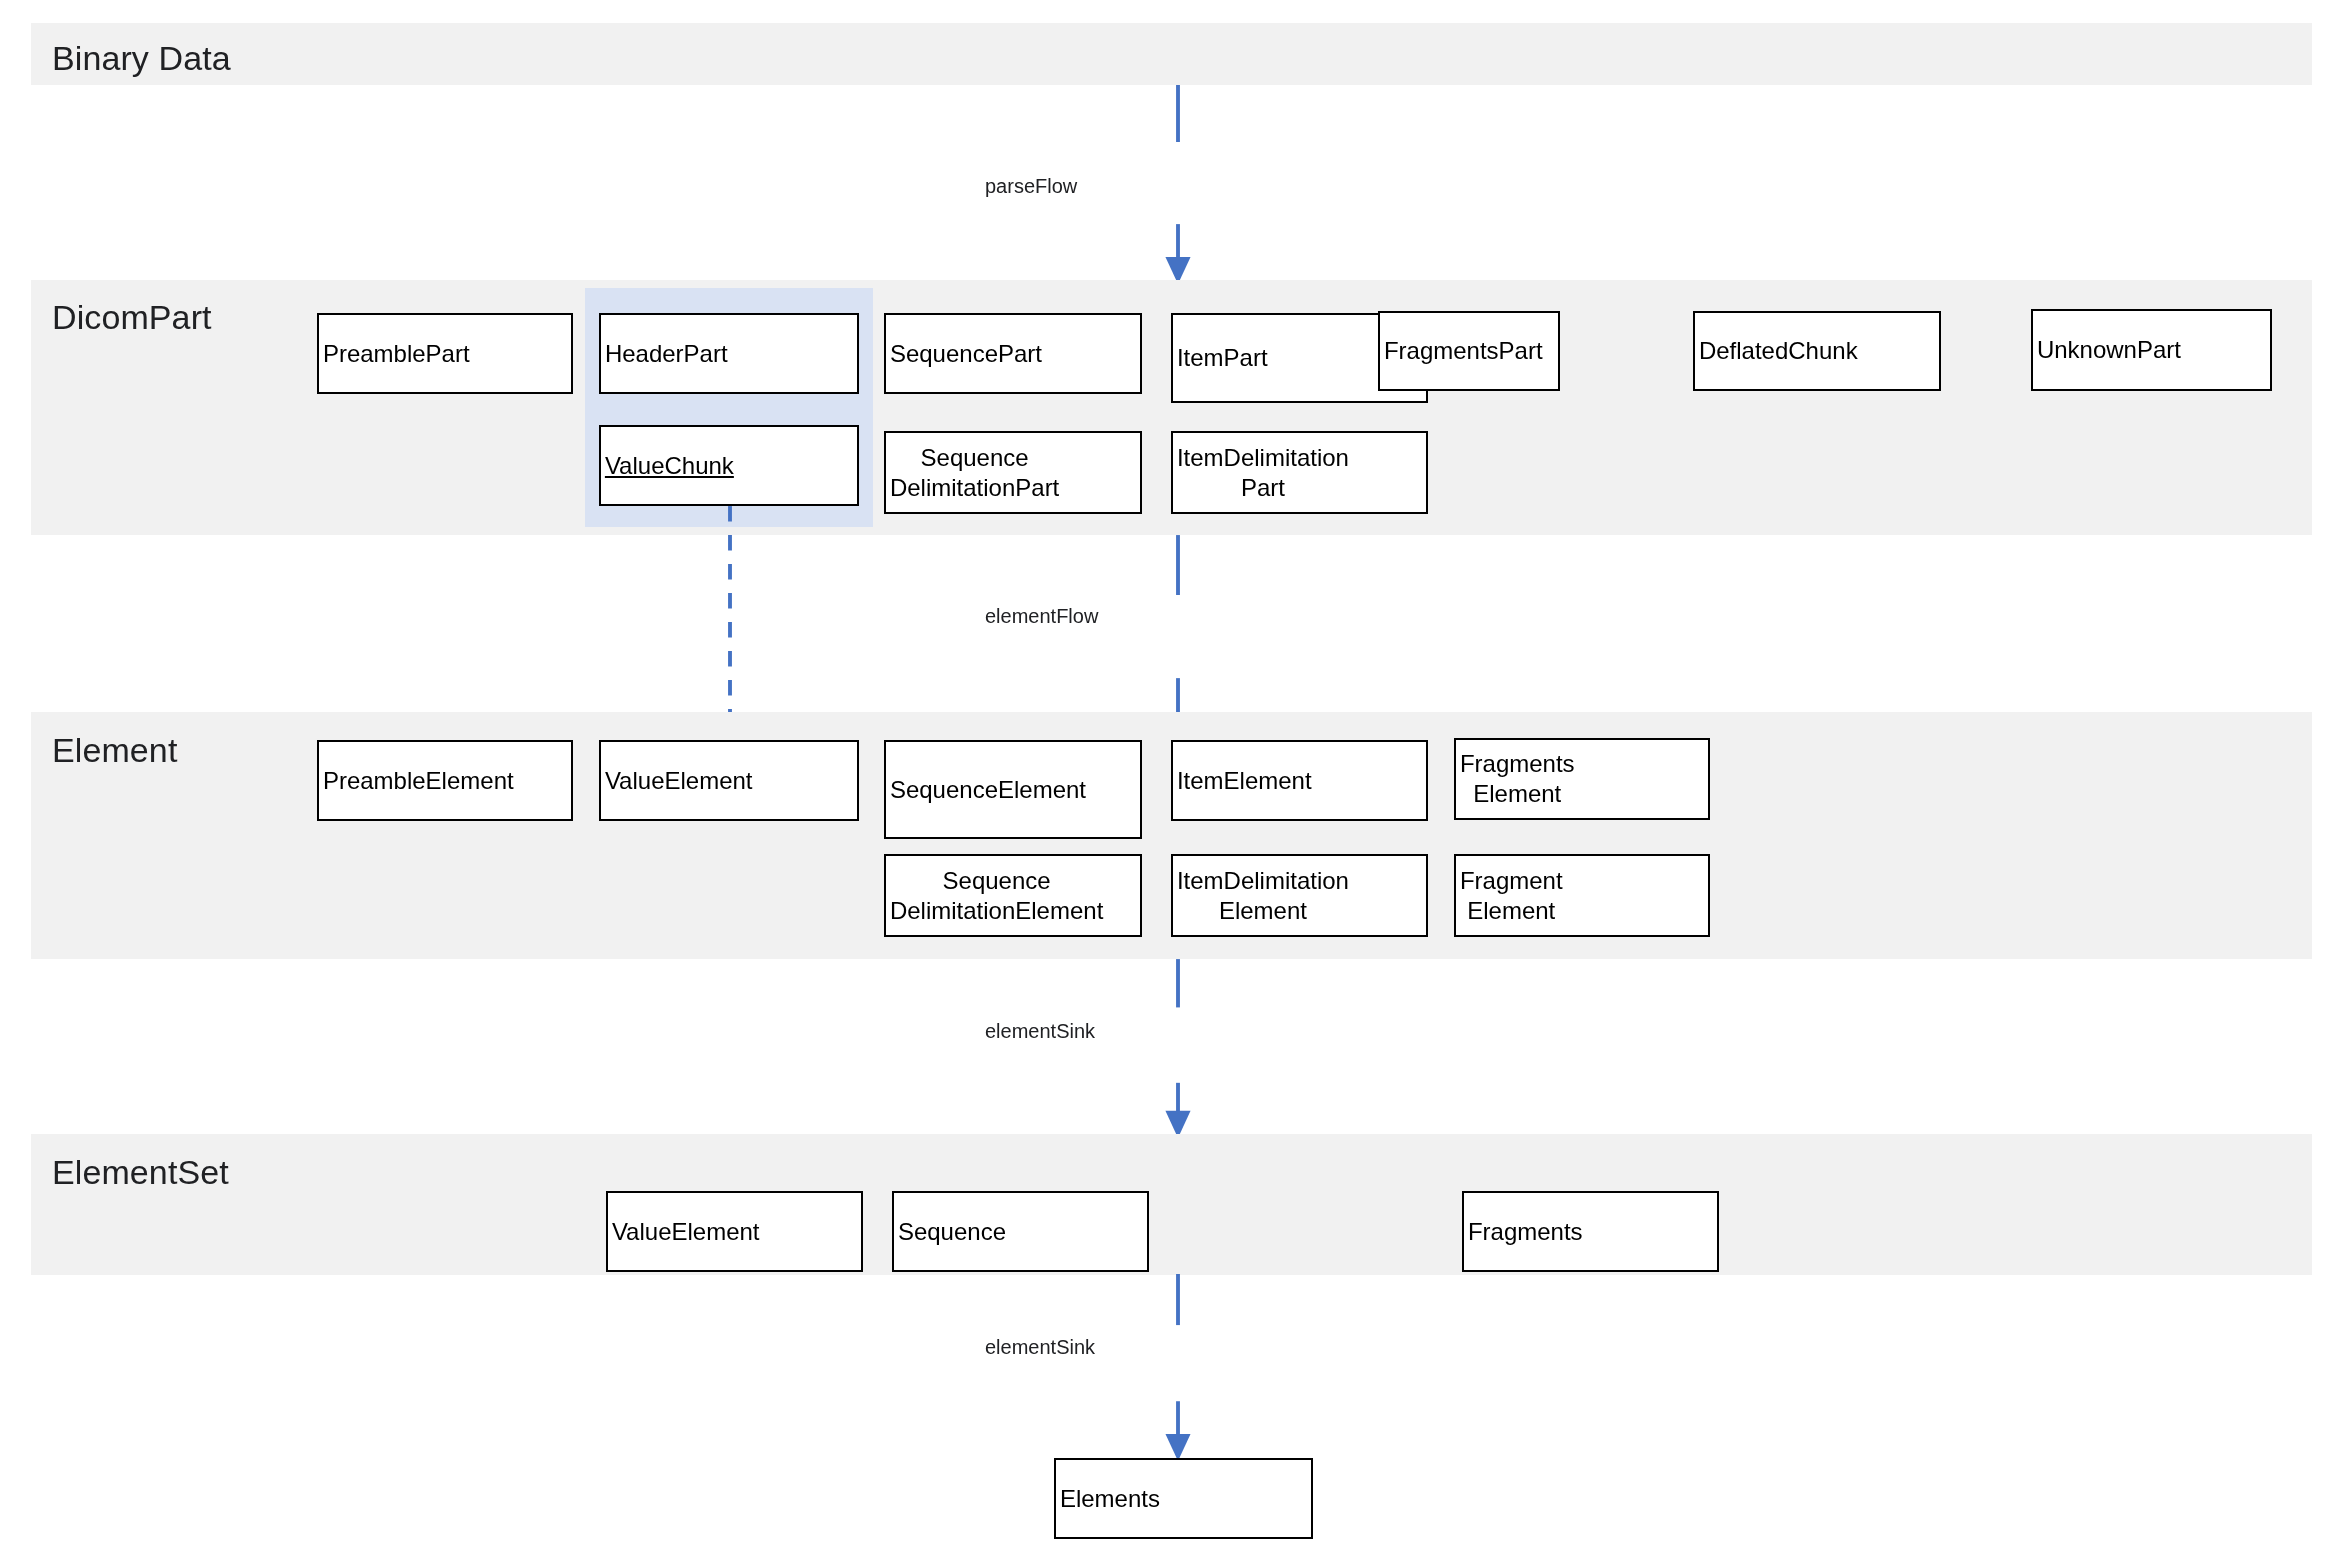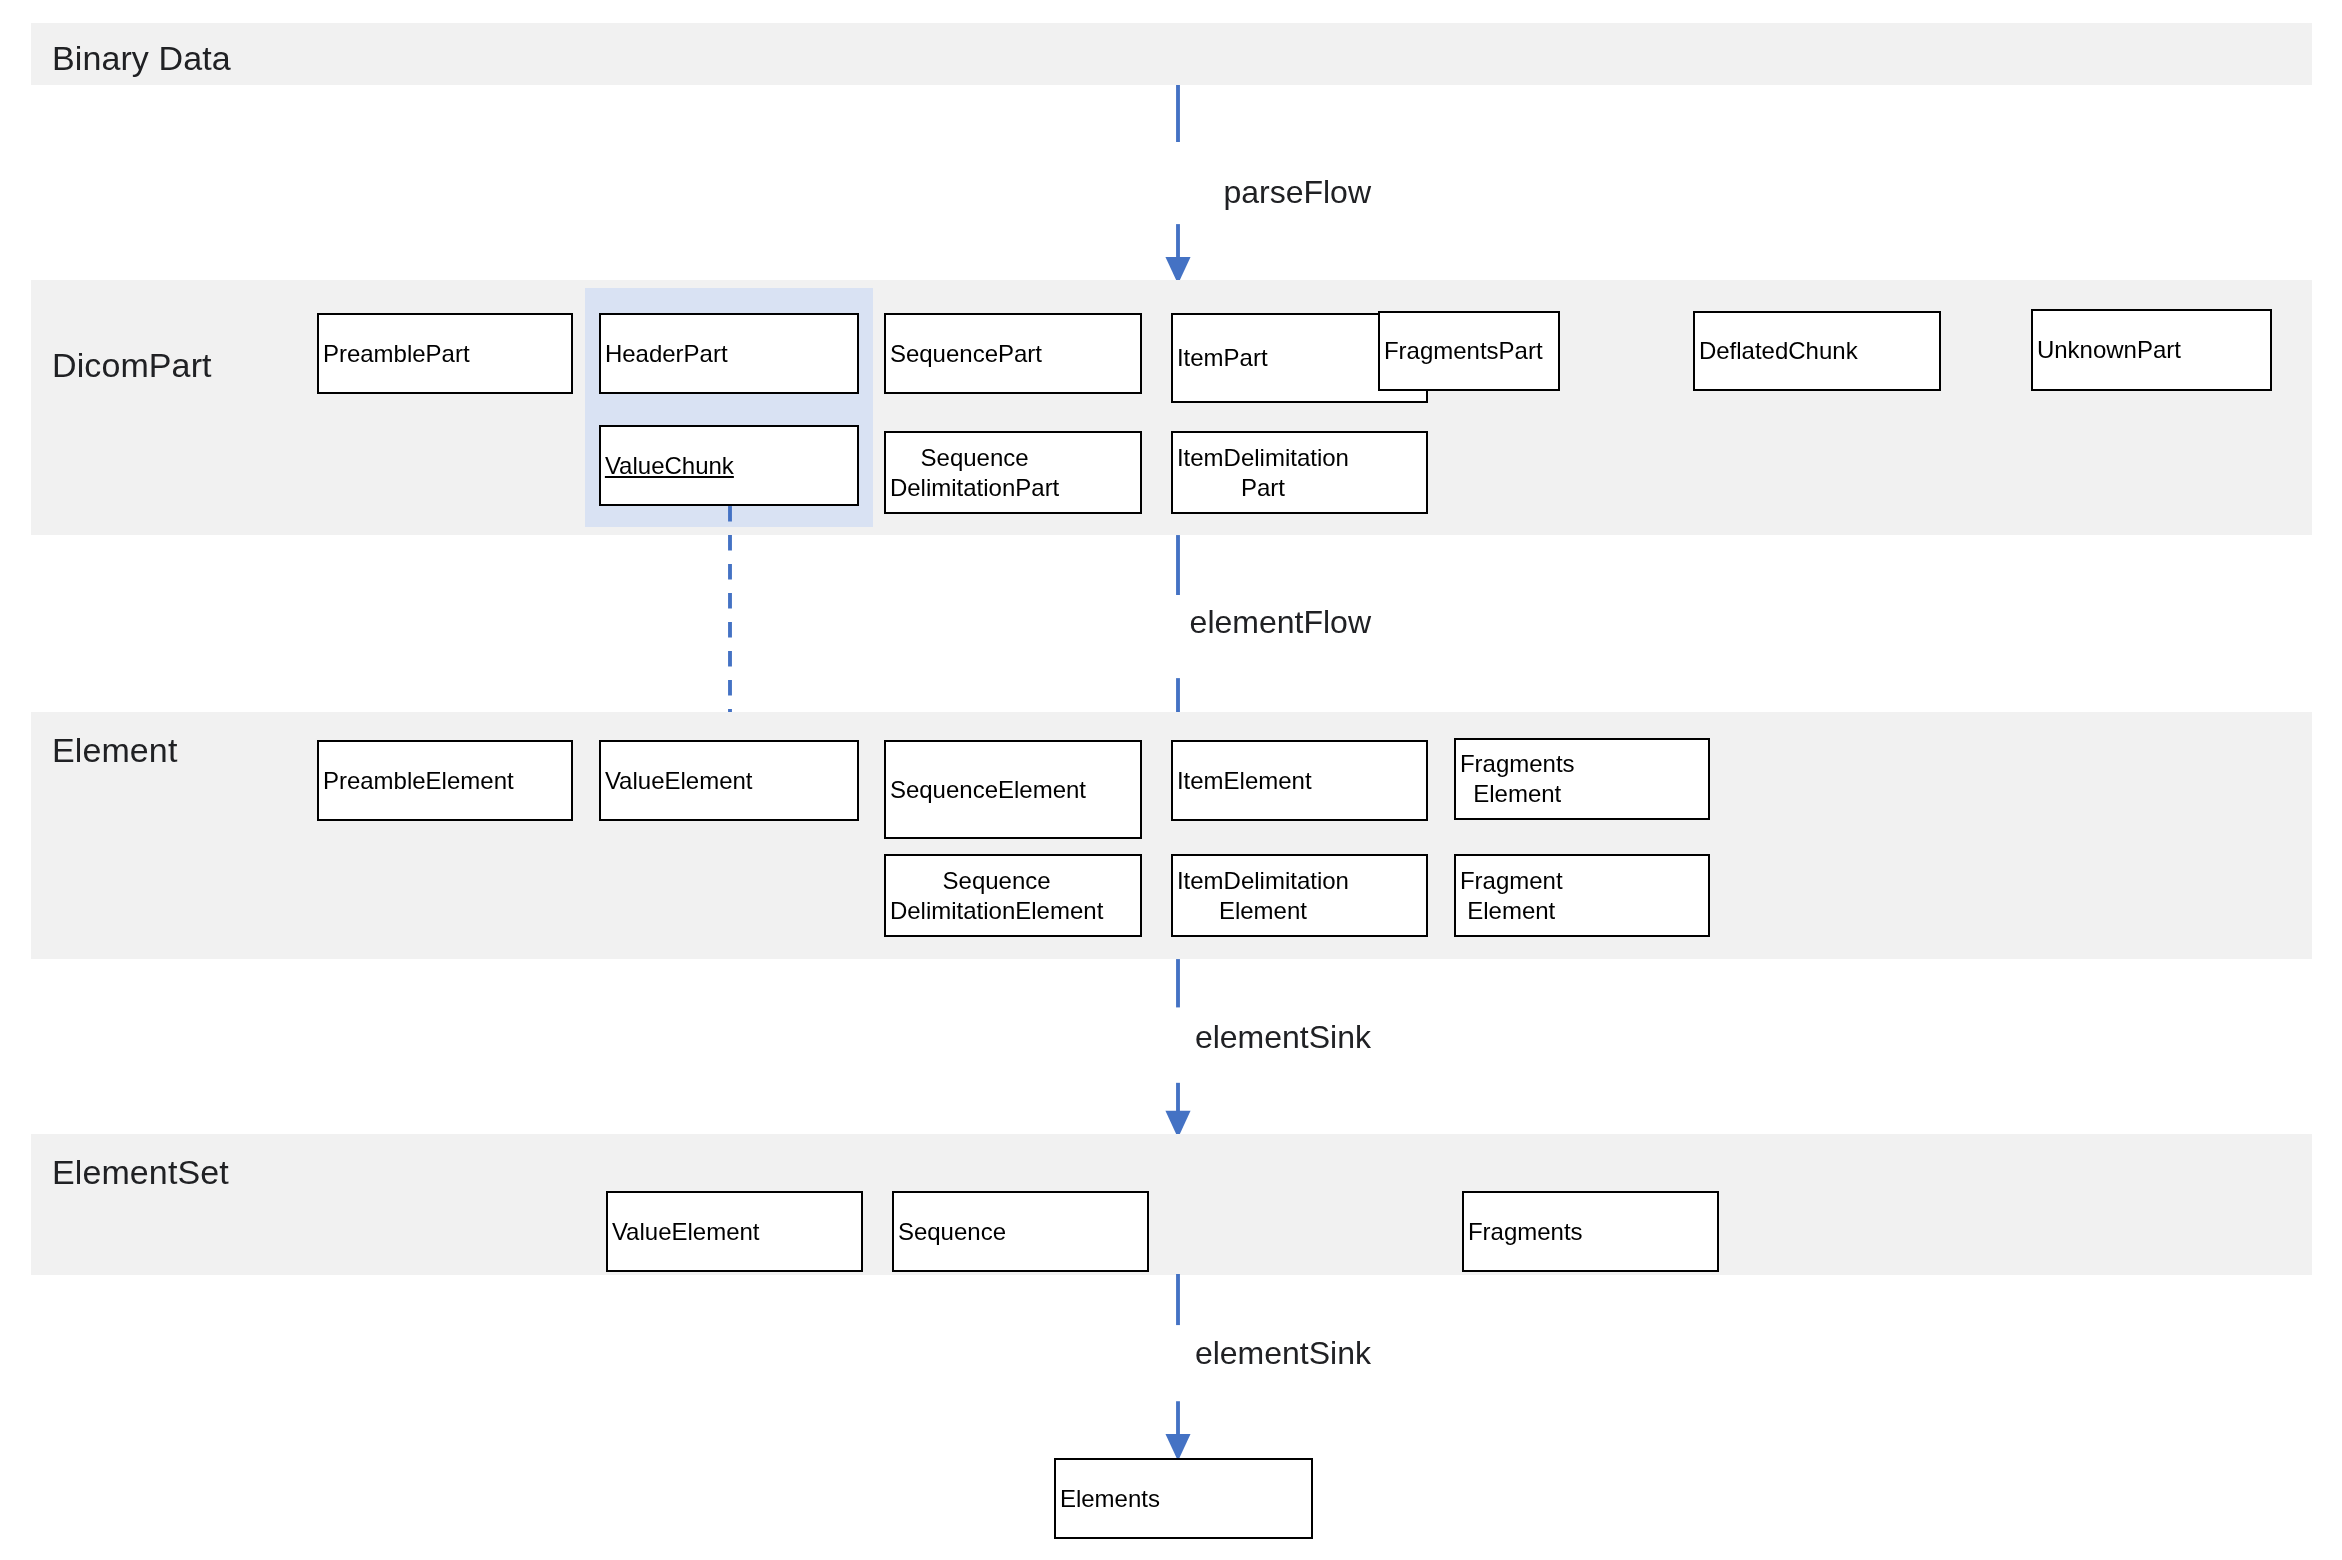--- a/index.html
+++ b/index.html
@@ -49,44 +49,44 @@
     line-height: 1.23;
     padding: 1.9px 3.9px;
   }
   .node span { display: block; }
   .conn {
     position: absolute;
     overflow: visible;
   }
   .flow-label {
     position: absolute;
-    font-size: 32px;
+    font-size: 20px;
     color: #202124;
     white-space: nowrap;
-    text-align: right;
+    text-align: left;
     line-height: 1;
   }
 </style>
 </head>
 <body>
 
 <div id="canvas">
 
   <div class="band" style="top:23px; height:62px;"></div>
   <div class="band-label" style="left:52px; top:41px;">Binary Data</div>
 
   <svg class="conn" style="left:1149px; top:85px; width:58px; height:199px;" viewBox="0 0 60 206">
     <line x1="30" y1="0" x2="30" y2="59" stroke="#4472c4" stroke-width="4"></line>
     <line x1="30" y1="144" x2="30" y2="190" stroke="#4472c4" stroke-width="4"></line>
     <polygon points="30,206 17,178 43,178" fill="#4472c4"></polygon>
   </svg>
   <div class="flow-label" style="left:985px; top:176px; width:386px;">parseFlow</div>
 
   <div class="band" style="top:280px; height:255px;"></div>
-  <div class="band-label" style="left:52px; top:300px;margin-top:48px;">DicomPart</div>
+  <div class="band-label" style="left:52px; top:300px;">DicomPart</div>
 
   <div class="hl" style="left:585px; top:288px; width:288px; height:239px;"></div>
 
   <div class="node" style="left:317px; top:313px; width:256px; height:81px;">
     <span>PreamblePart</span>
   </div>
   <div class="node" style="left:599px; top:313px; width:260px; height:81px;">
     <span>HeaderPart</span>
   </div>
   <div class="node" style="left:884px; top:313px; width:258px; height:81px;">

